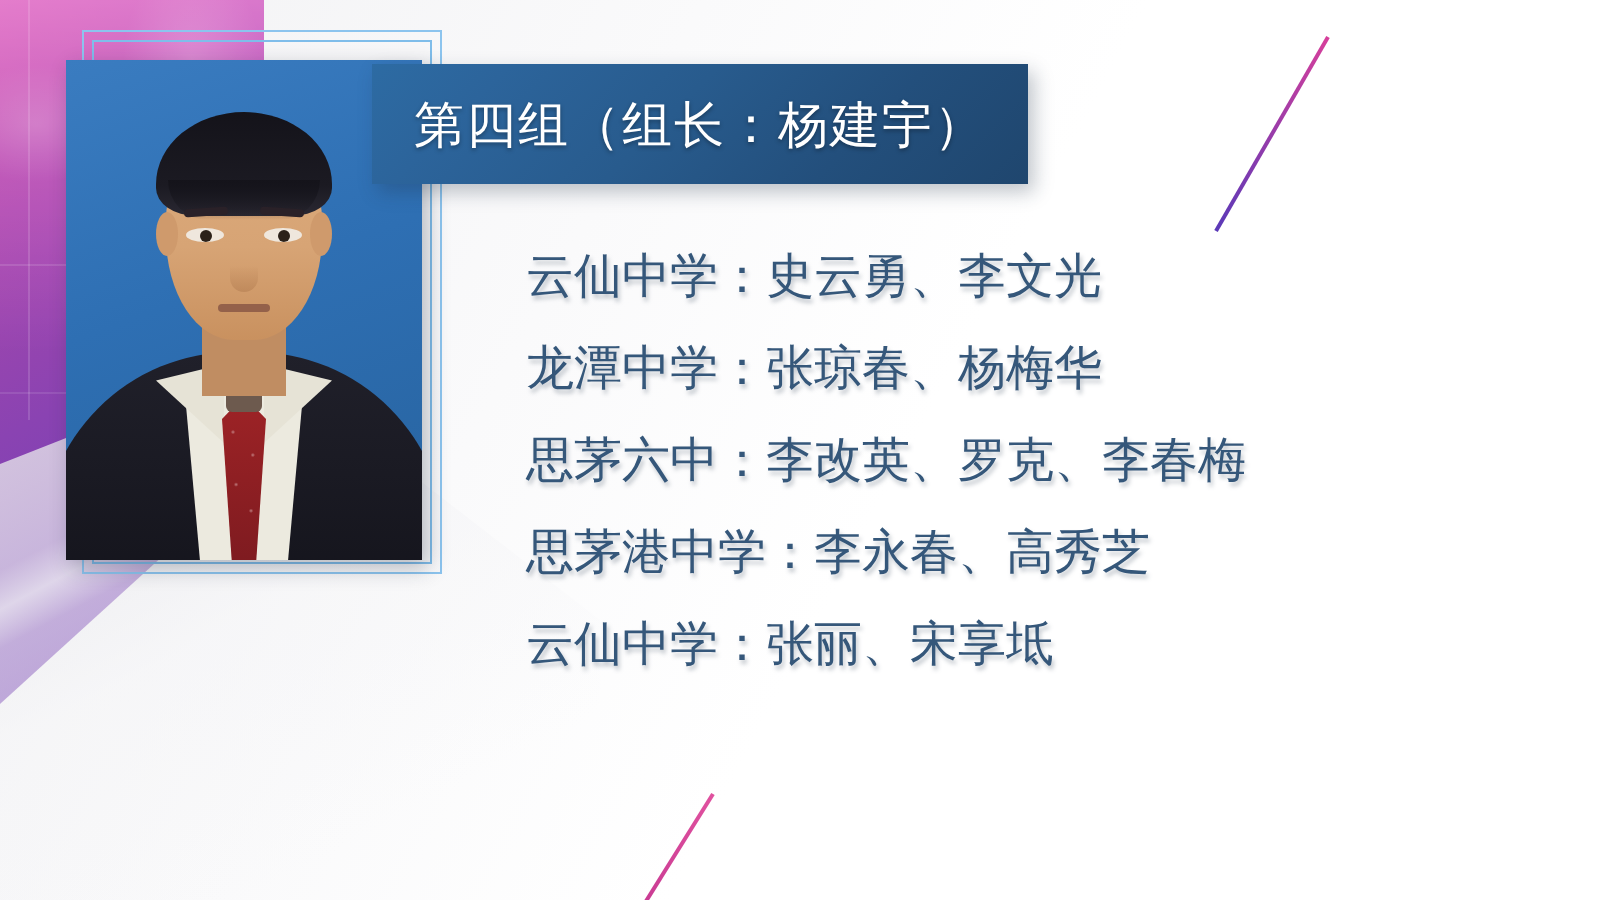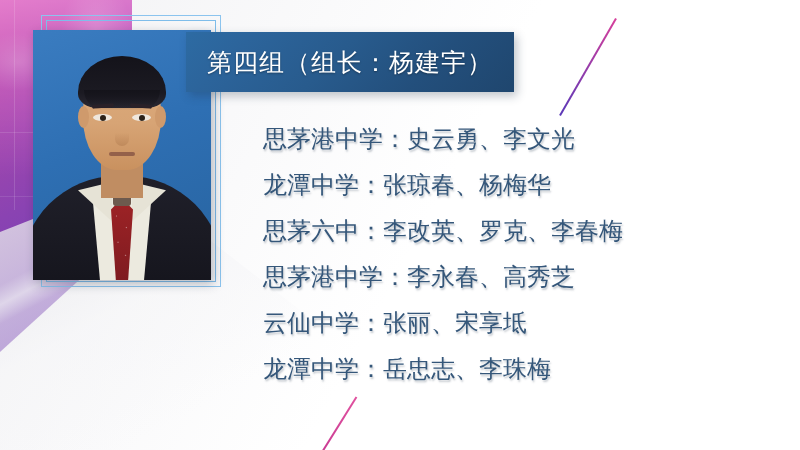--- a/index.html
+++ b/index.html
@@ -11,20 +11,21 @@
     font-family: "Liberation Sans", "DejaVu Sans", sans-serif;
   }
 
   .slide {
     position: relative;
     width: 640px;
     height: 450px;
     overflow: hidden;
     background: #ffffff;
     background-image: linear-gradient(118deg, #f2f2f4 0%, #fafafb 38%, #ffffff 62%, #ffffff 100%);
+    padding-left: 48px;
   }
 
   
   .deco-panel {
     position: absolute;
     left: 0;
     top: 0;
     width: 132px;
     height: 352px;
     background: linear-gradient(152deg,
@@ -369,21 +370,20 @@
     <div class="ph-eye-r"></div>
     <div class="ph-nose"></div>
     <div class="ph-mouth"></div>
   </div>
 
   <div class="title-bar">
     <span class="title-bar-text">第四组（组长：杨建宇）</span>
   </div>
 
   <div class="body-list">
-    <div class="body-line">思茅港中学：史云勇、李文光</div>
+    <div class="body-line">云仙中学：史云勇、李文光</div>
     <div class="body-line">龙潭中学：张琼春、杨梅华</div>
     <div class="body-line">思茅六中：李改英、罗克、李春梅</div>
     <div class="body-line">思茅港中学：李永春、高秀芝</div>
     <div class="body-line">云仙中学：张丽、宋享坻</div>
-    <div class="body-line">龙潭中学：岳忠志、李珠梅</div>
   </div>
 
 </div>
 
 </body></html>

